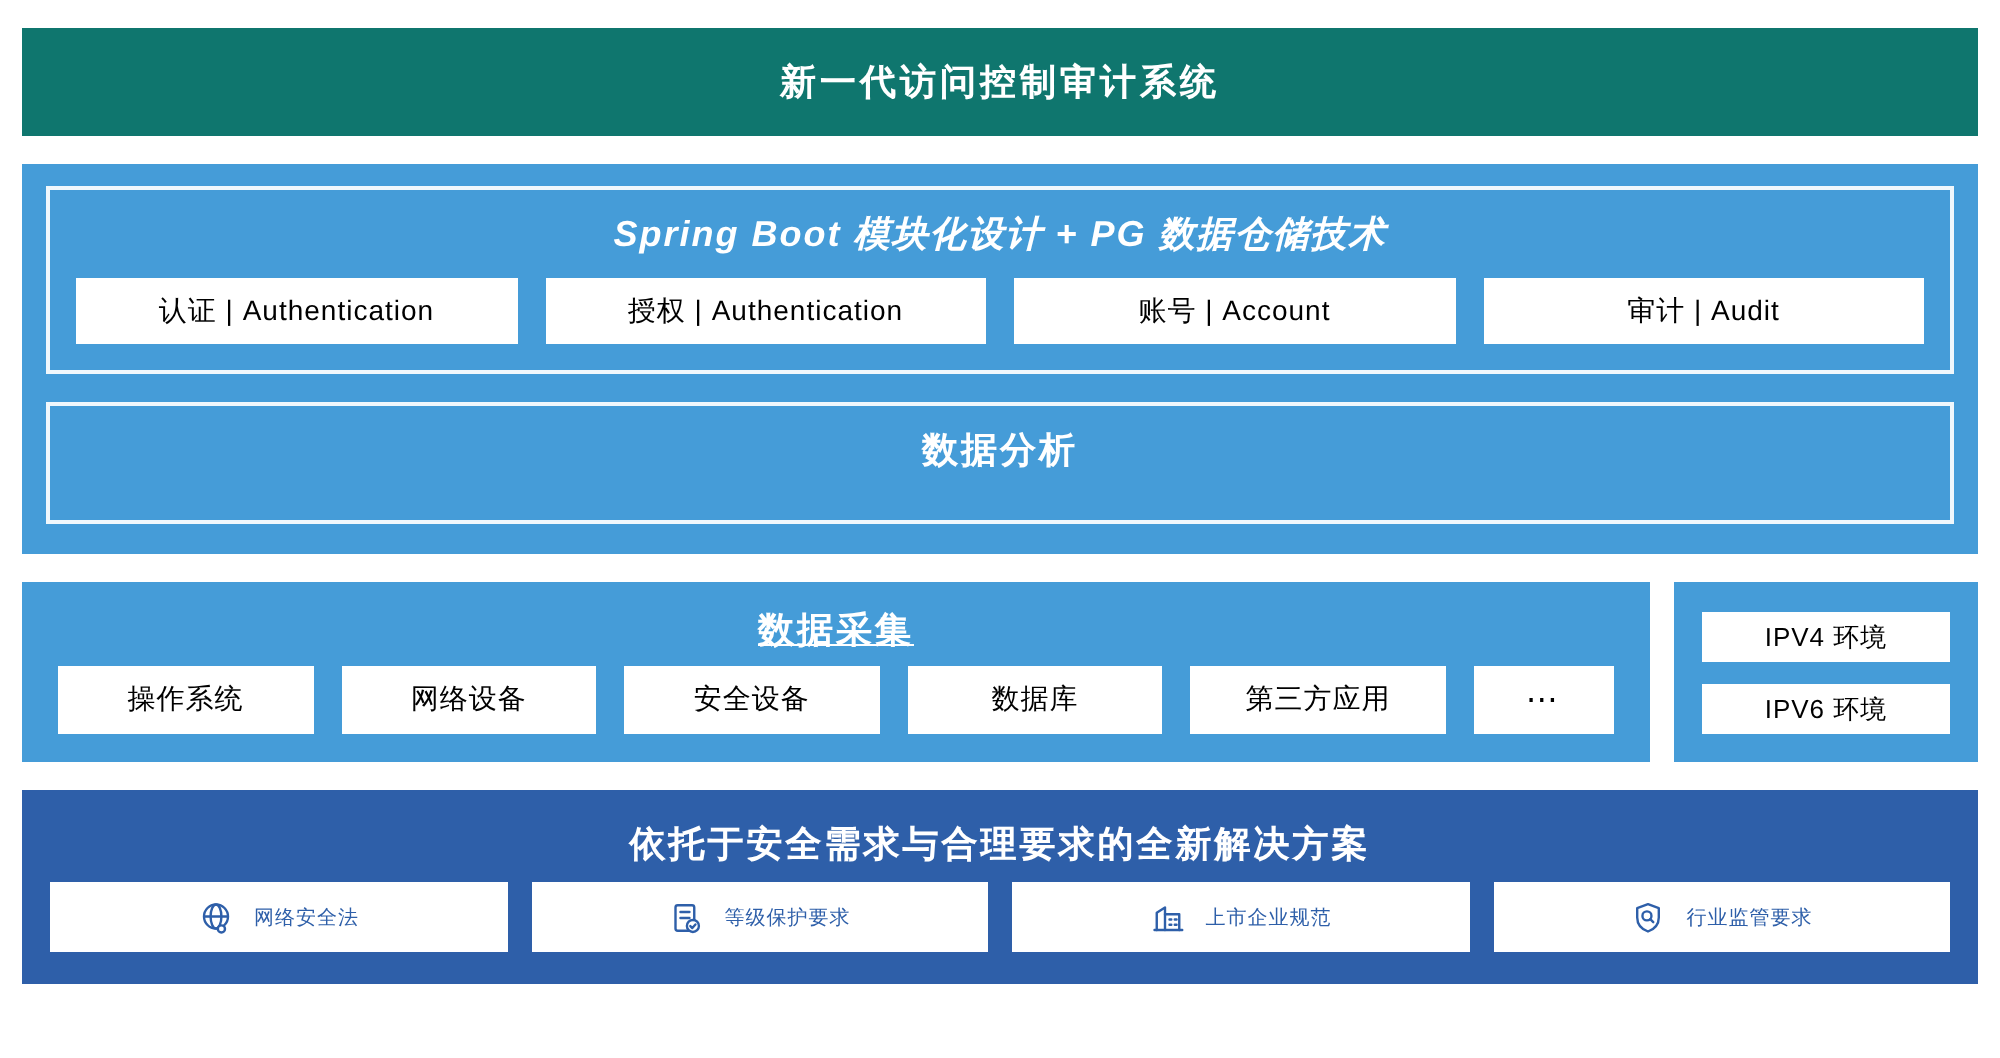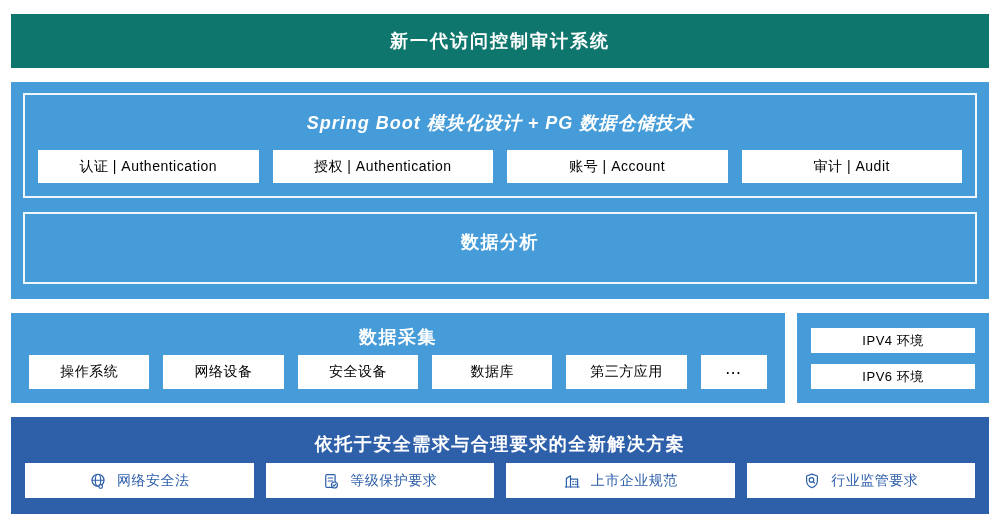--- a/index.html
+++ b/index.html
@@ -8,45 +8,45 @@
          padding:14px 11px 15px;display:flex;flex-direction:column;gap:14px;overflow:hidden;}
 
   
   .banner{height:54px;background:#0f766e;color:#fff;display:flex;align-items:center;justify-content:center;
           font-size:18px;font-weight:bold;letter-spacing:2px;flex:0 0 auto;}
 
   
   .platform{background:#459cd8;flex:0 0 auto;box-sizing:border-box;padding:11px 12px 15px;
             display:flex;flex-direction:column;gap:14px;}
   .layer{border:2px solid rgba(255,255,255,0.92);box-sizing:border-box;padding:0 13px 13px;}
-  .layer-title{height:55px;display:flex;align-items:center;justify-content:center;color:#fff;
+  .layer-title{height:44px;display:flex;align-items:center;justify-content:center;color:#fff;
                font-size:18px;font-weight:bold;letter-spacing:1.5px;}
   .layer-title.italic{font-style:italic;letter-spacing:1px;}
   .cell-row{display:flex;gap:14px;}
   .cell{flex:1;height:33px;background:#fff;color:#000000;display:flex;align-items:center;justify-content:center;
         font-size:14px;letter-spacing:0.5px;}
 
   
   .collect-row{display:flex;gap:12px;height:90px;flex:0 0 auto;}
   .collect{flex:1;background:#459cd8;box-sizing:border-box;padding:6px 18px 14px;display:flex;flex-direction:column;}
-  .collect .layer-title{height:36px;}
+  .collect .layer-title{height:36px;text-decoration:underline;}
   .collect .cell-row{gap:14px;}
   .collect .cell{height:34px;}
   .cell.ellipsis{flex:0.55;font-size:16px;letter-spacing:2px;}
-  .env{width:192px;background:#459cd8;box-sizing:border-box;padding:15px 14px 12px;display:flex;
+  .env{width:152px;background:#459cd8;box-sizing:border-box;padding:15px 14px 12px;display:flex;
        flex-direction:column;gap:11px;flex:0 0 auto;}
   .env .cell{flex:0 0 auto;height:25px;font-size:13px;}
 
   
   .solution{background:#2e5fa9;flex:0 0 auto;box-sizing:border-box;padding:8px 14px 16px;
             display:flex;flex-direction:column;}
   .solution .layer-title{height:38px;}
   .solution .cell-row{gap:12px;}
   .sol-cell{flex:1;height:35px;background:#fff;color:#2e5fa9;display:flex;align-items:center;justify-content:center;
-            gap:10px;font-size:14px;letter-spacing:0.5px;}
+            gap:10px;font-size:10px;letter-spacing:0.5px;}
   .sol-icon{width:18px;height:18px;display:inline-flex;}
   .sol-icon svg{width:18px;height:18px;stroke:#2e5fa9;fill:none;stroke-width:1.6;stroke-linecap:round;stroke-linejoin:round;}
 </style>
 </head>
 <body>
 
 <div class="stage">
 
   <div class="banner">
     <span>新一代访问控制审计系统</span>

